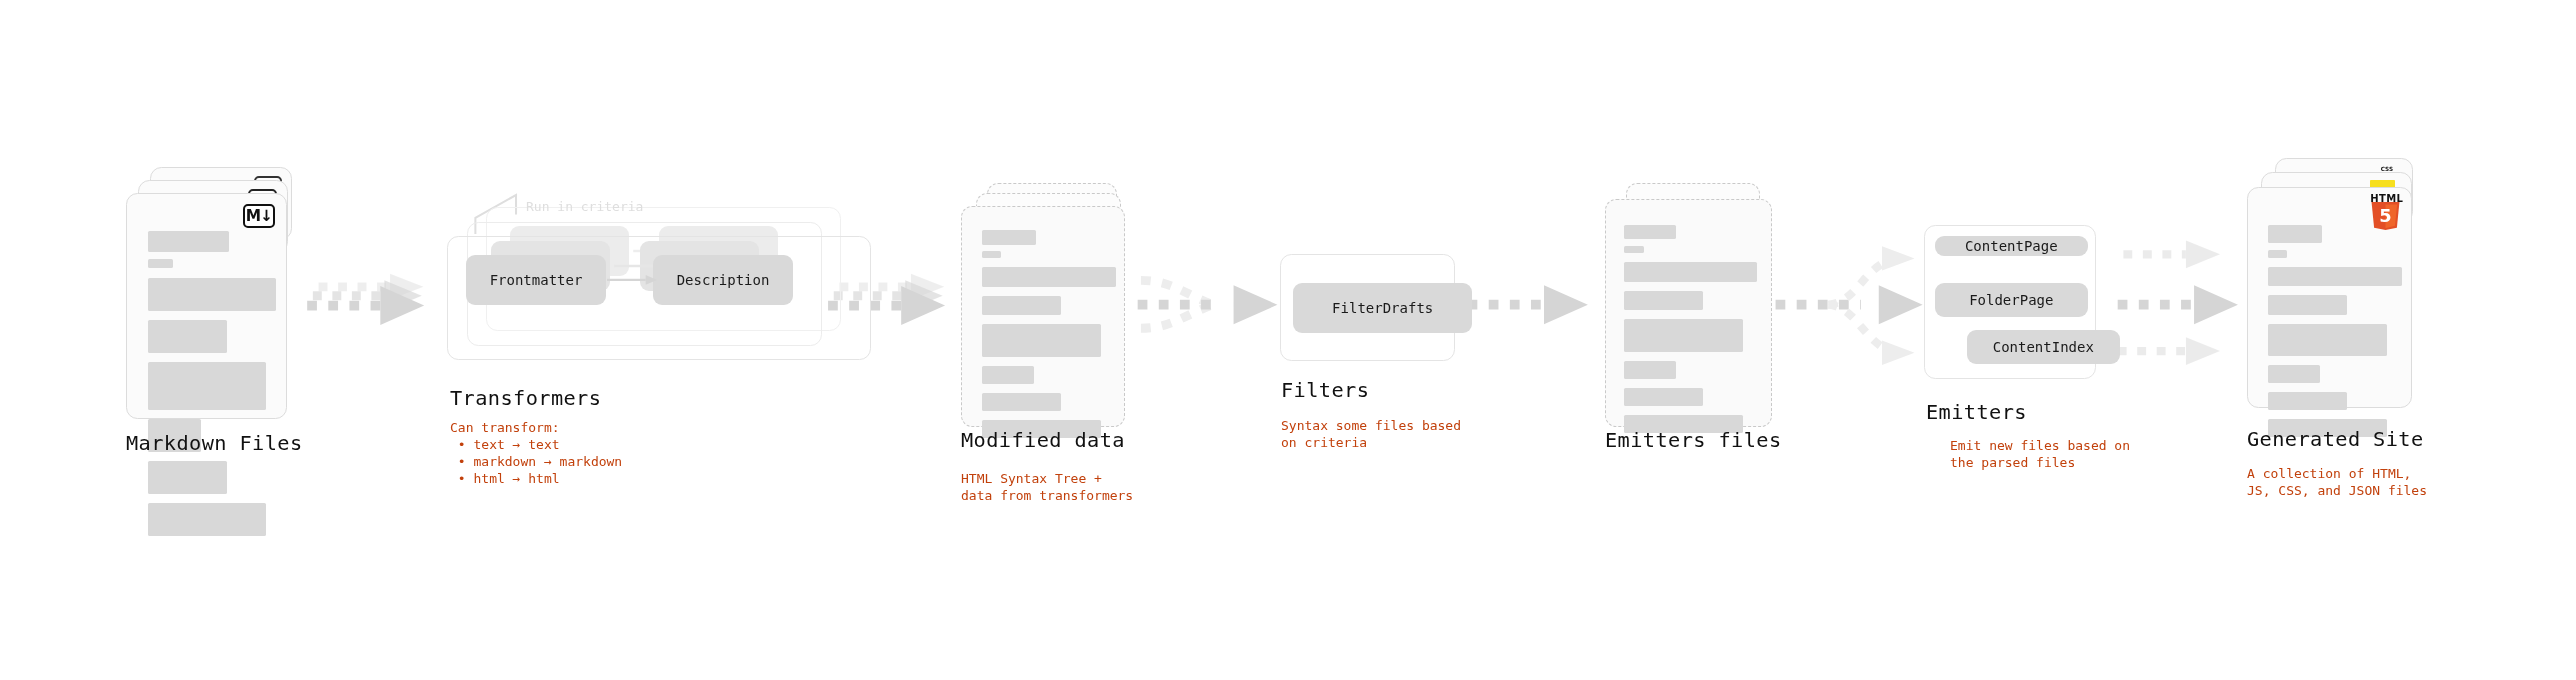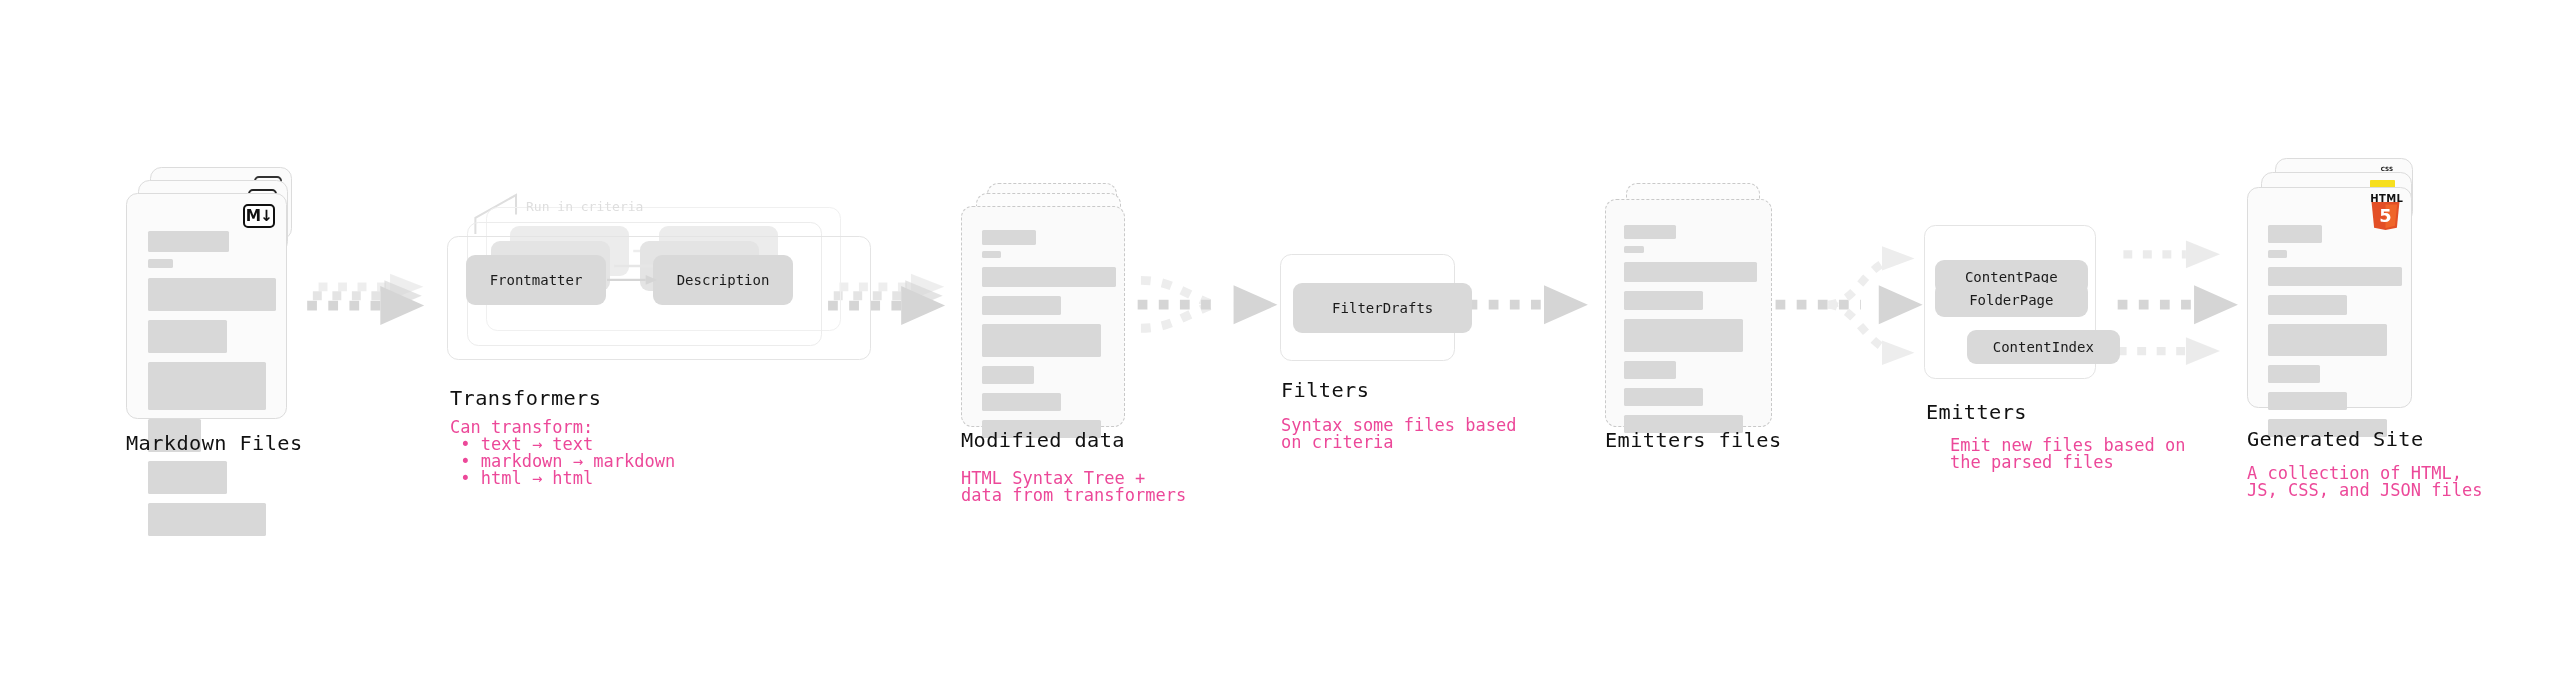--- a/index.html
+++ b/index.html
@@ -80,23 +80,23 @@
     color: #111111;
     white-space: nowrap;
   }
   .caption-title {
     font-size: 20.3px;
     letter-spacing: 0.4px;
   }
   .caption-sub {
     position: absolute;
     font-family: "DejaVu Sans Mono", "Liberation Mono", monospace;
-    font-size: 17px;
+    font-size: 13px;
     line-height: 17px;
-    color: #ec4899;
+    color: #c2410c;
     white-space: pre;
   }
 
   
   .groupbox {
     position: absolute;
     box-sizing: border-box;
     background: rgba(255,255,255,0.0);
     border: 1.6px solid #e4e4e4;
     border-radius: 11.4px;
@@ -320,21 +320,21 @@
           <div class="doc-line" style="width:79px;height:18px;"></div>
           <div class="doc-line" style="width:119px;height:18px;"></div>
         </div>
       </div>
     </div>
   </div>
   <div class="caption caption-title" style="left:1605px; top:428px;">Emitters files</div>
 
   <div class="node" style="left:1924px; top:225px;">
     <div class="groupbox" style="left:0px; top:0px; width:172px; height:154px;">
-      <div class="chip" style="left:9.8px; top:9.8px; width:153px; height:34px;margin-top:24px;">ContentPage</div>
+      <div class="chip" style="left:9.8px; top:9.8px; width:153px; height:20px;">ContentPage</div>
       <div class="chip" style="left:9.8px; top:57px; width:153px; height:34px;">FolderPage</div>
       <div class="chip" style="left:9.8px; top:104px; width:153px; height:34px;margin-left:32px;">ContentIndex</div>
     </div>
   </div>
   <div class="caption caption-title" style="left:1926px; top:400px;">Emitters</div>
   <div class="caption-sub" style="left:1926px; top:437px;margin-left:24px;">Emit new files based on
 the parsed files</div>
 
   <div class="node" style="left:2247px; top:158px;">
     <div class="doc-stack" style="width:175px; height:252px;">

